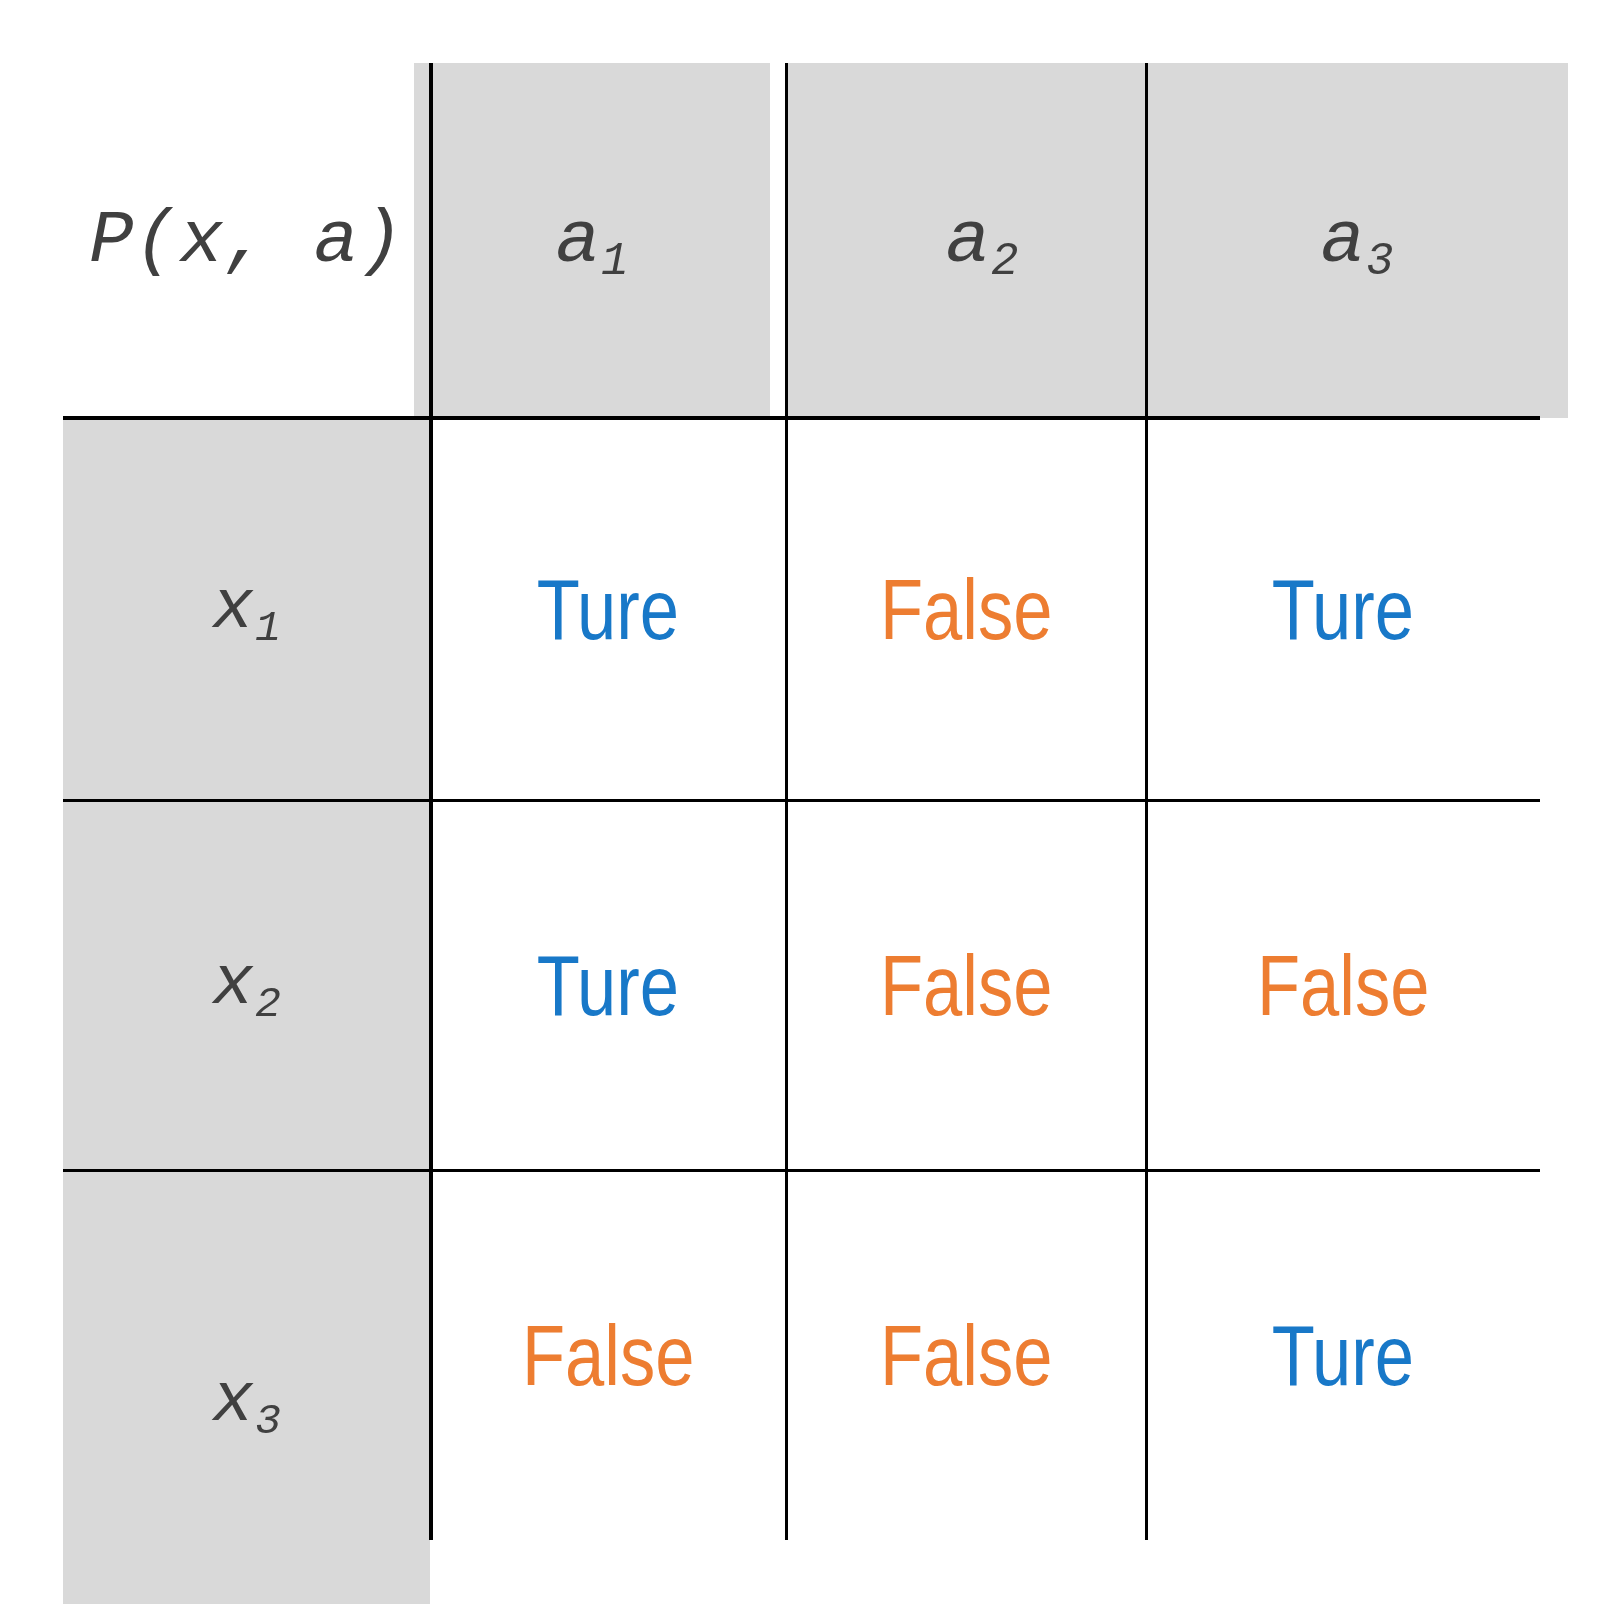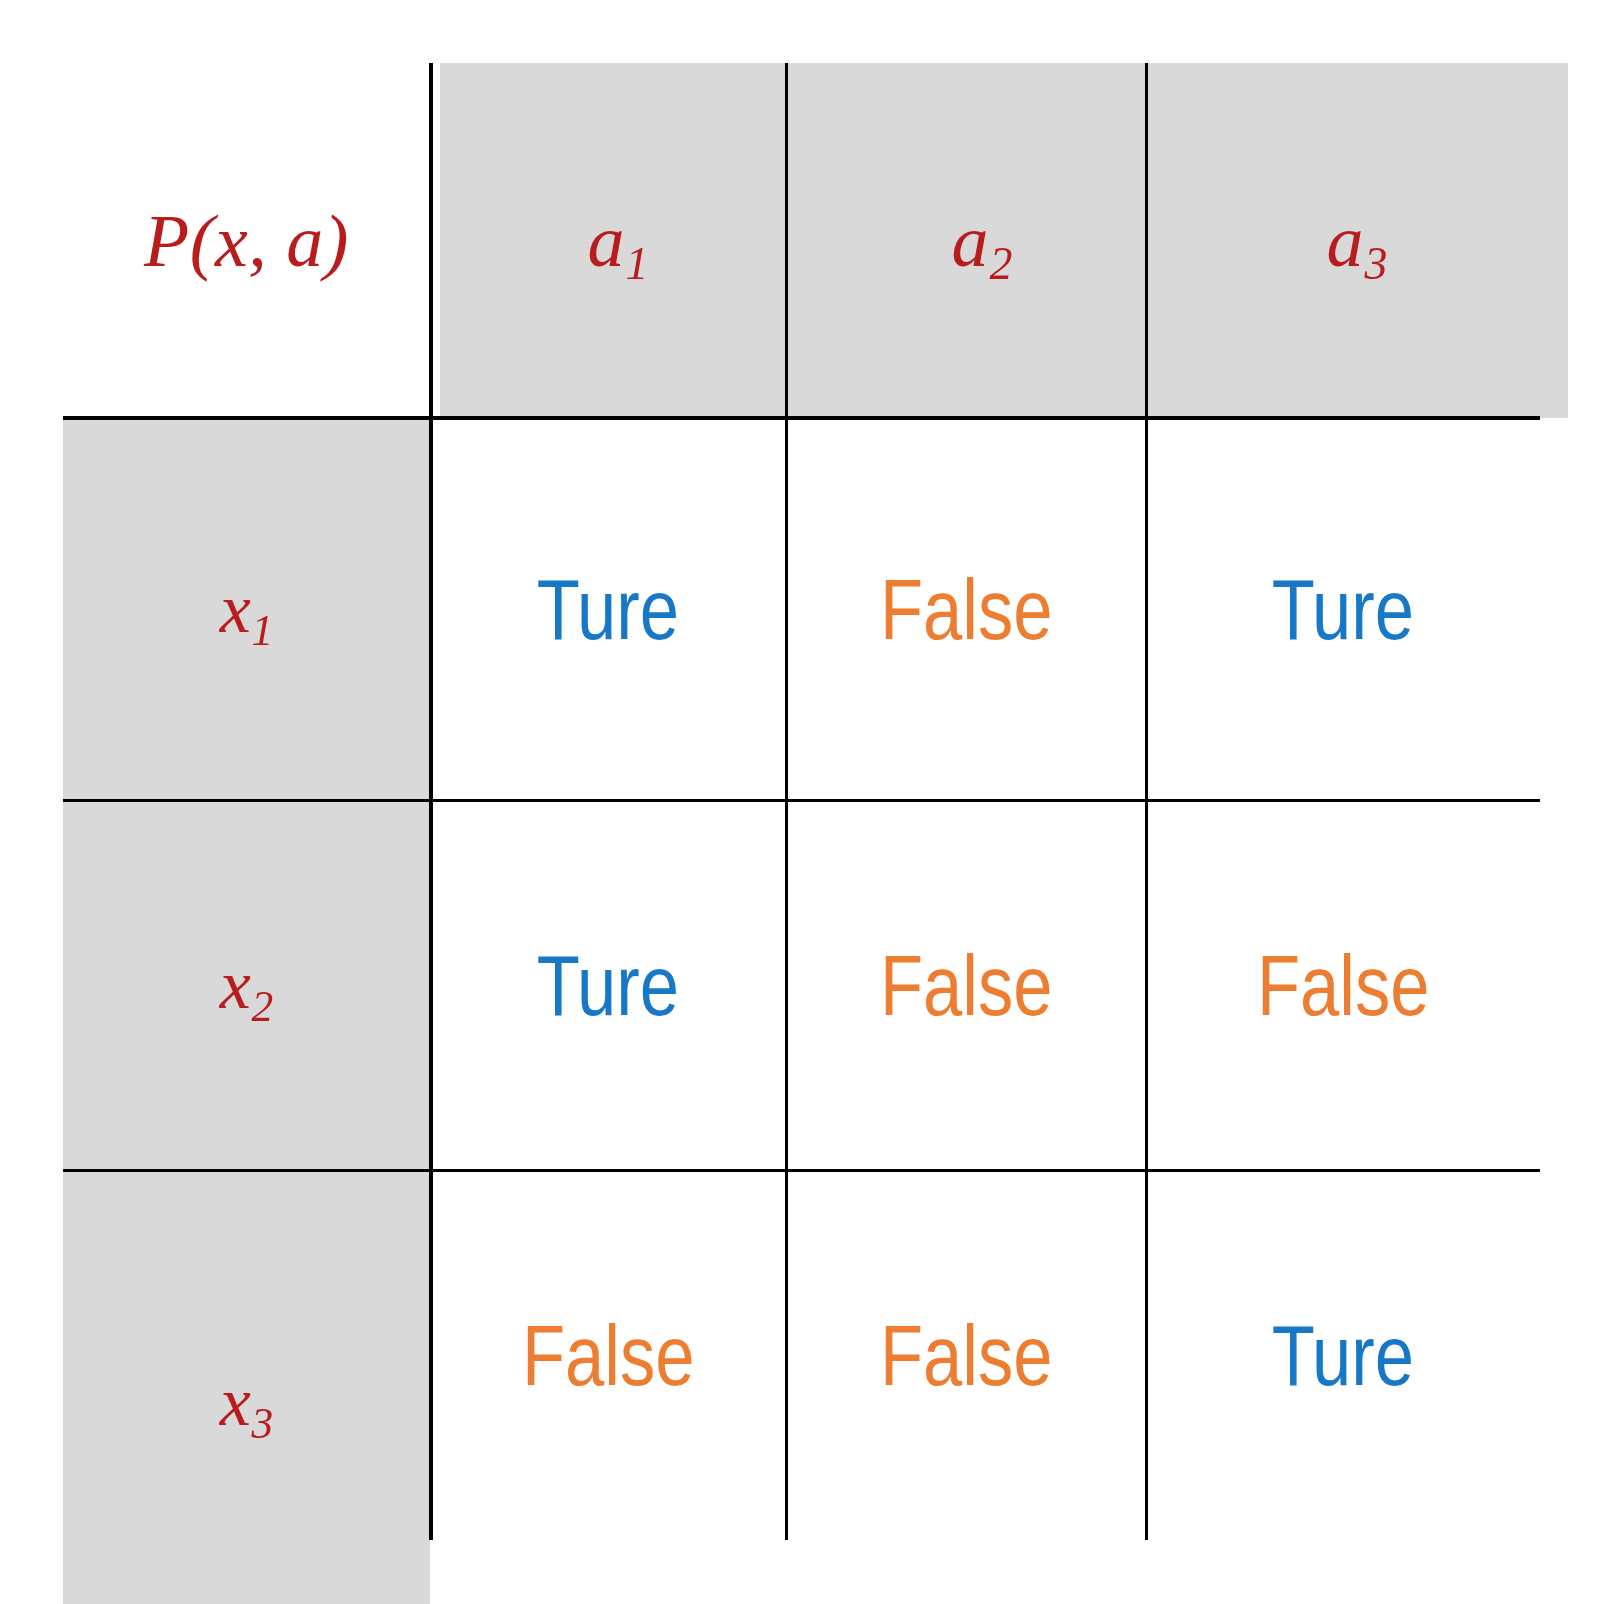--- a/index.html
+++ b/index.html
@@ -37,23 +37,23 @@
     align-items: center;
     justify-content: center;
     overflow: hidden;
   }
 
   .shaded { background: #d9d9d9; }
   .plain  { background: #ffffff; }
 
   
   .math {
-    font-family: Liberation Serif, serif;
+    font-family: Liberation Mono, monospace;
     font-style: italic;
-    color: #b91c1c;
+    color: #404040;
     line-height: 1;
     white-space: nowrap;
   }
   .math .sub {
     font-size: 0.62em;
     font-style: italic;
     vertical-align: baseline;
     position: relative;
     top: 0.30em;
     margin-left: 0.02em;
@@ -91,21 +91,21 @@
 <body>
 
 <div id="canvas">
 
   <div class="table-wrap">
 
     <div class="cell plain" style="left:0px; top:0px; width:367px; height:355px;">
       <span class="math corner-label">P(x, a)</span>
     </div>
 
-    <div class="cell shaded" style="left:377px; top:0px; width:356px; height:355px;">
+    <div class="cell shaded" style="left:351px; top:0px; width:356px; height:355px;">
       <span class="math col-head-label"><span>a</span><span class="sub">1</span></span>
     </div>
 
     <div class="cell shaded" style="left:723px; top:0px; width:360px; height:355px;padding-left:32px;">
       <span class="math col-head-label"><span>a</span><span class="sub">2</span></span>
     </div>
 
     <div class="cell shaded" style="left:1083px; top:0px; width:422px; height:355px;">
       <span class="math col-head-label"><span>a</span><span class="sub">3</span></span>
     </div>

